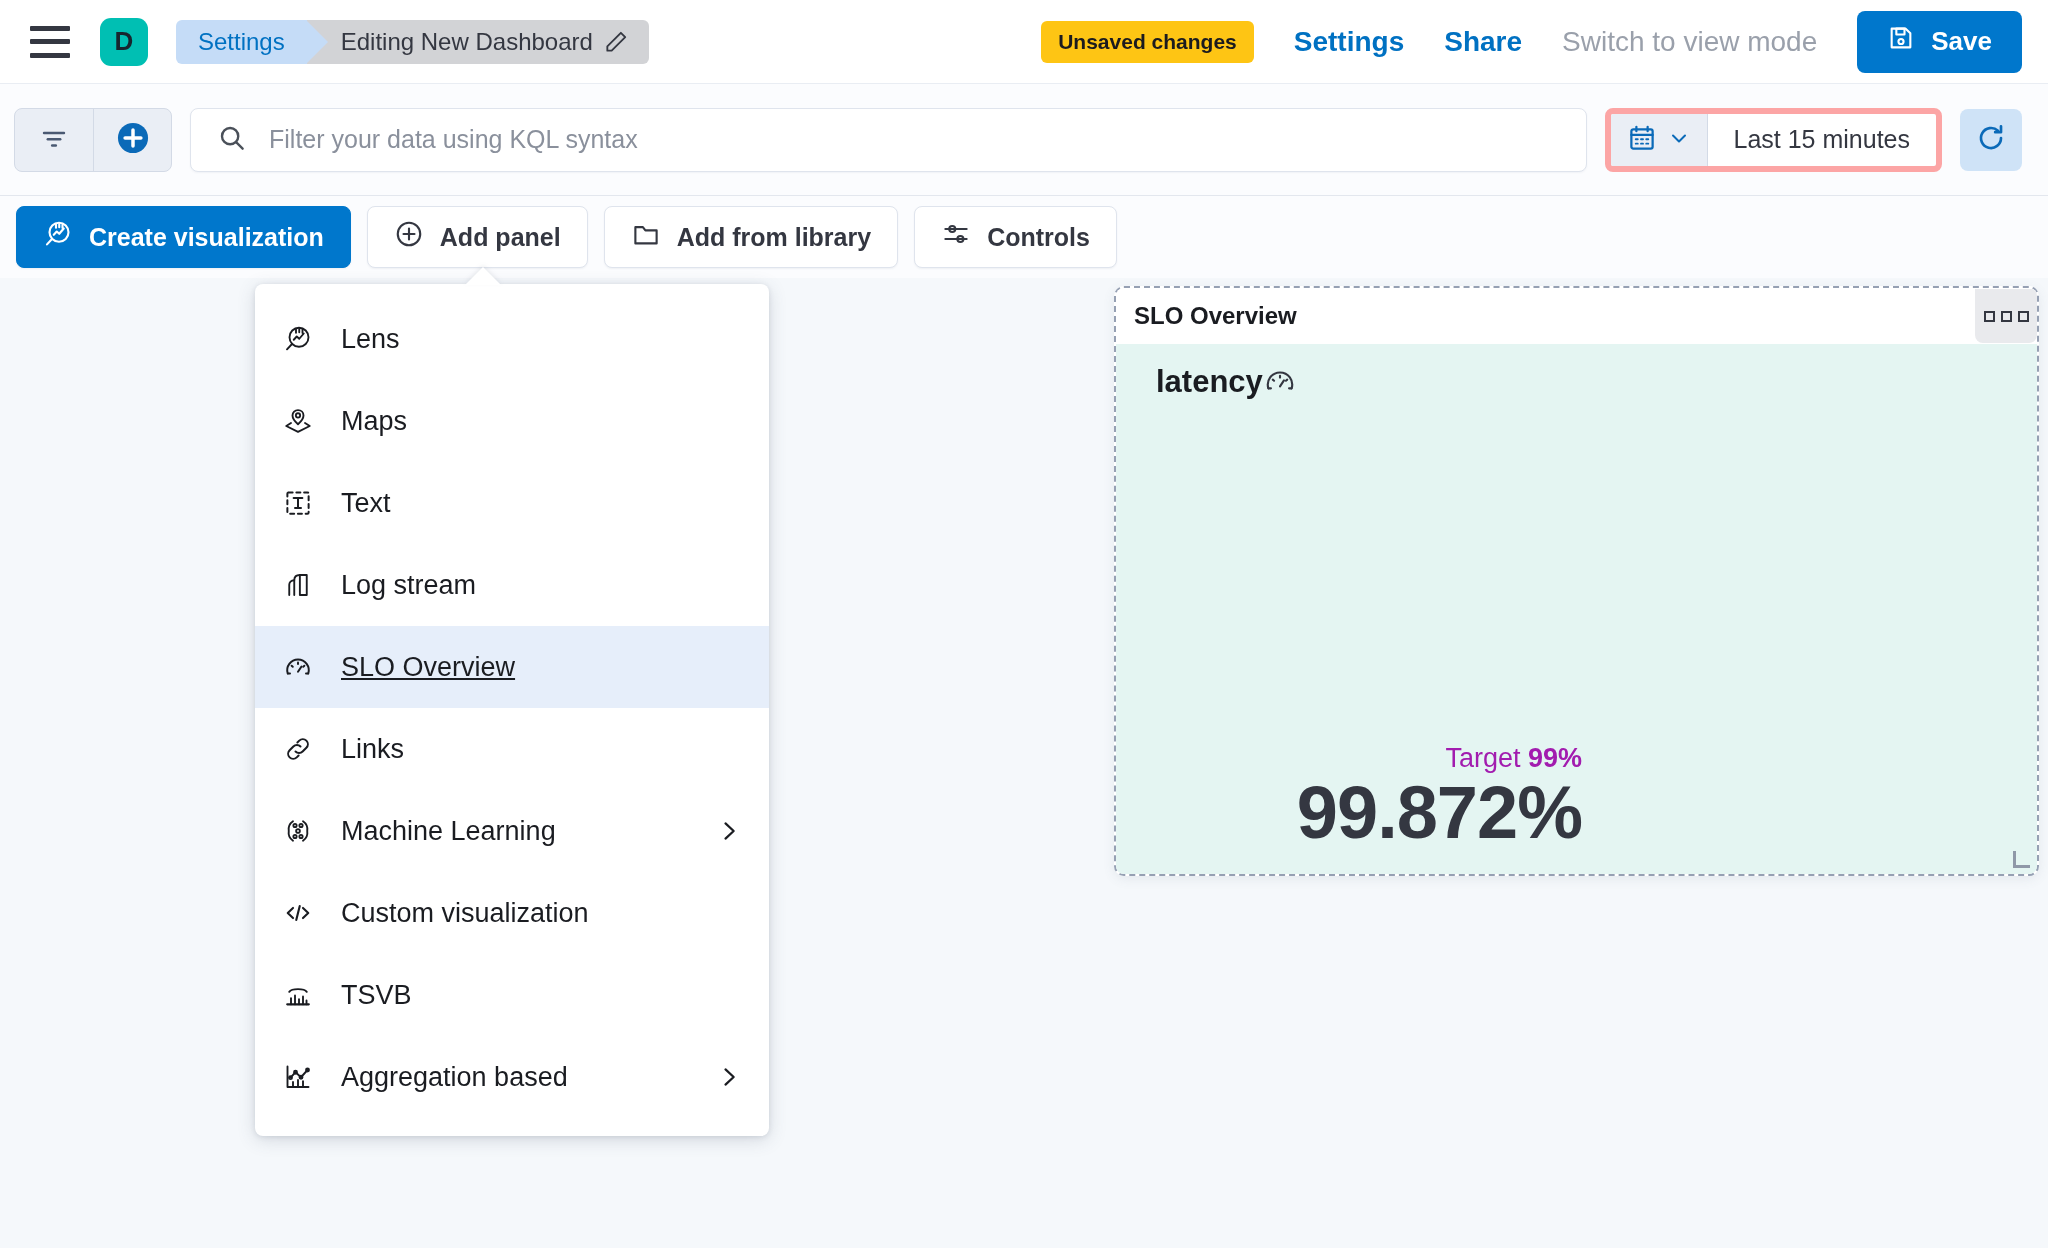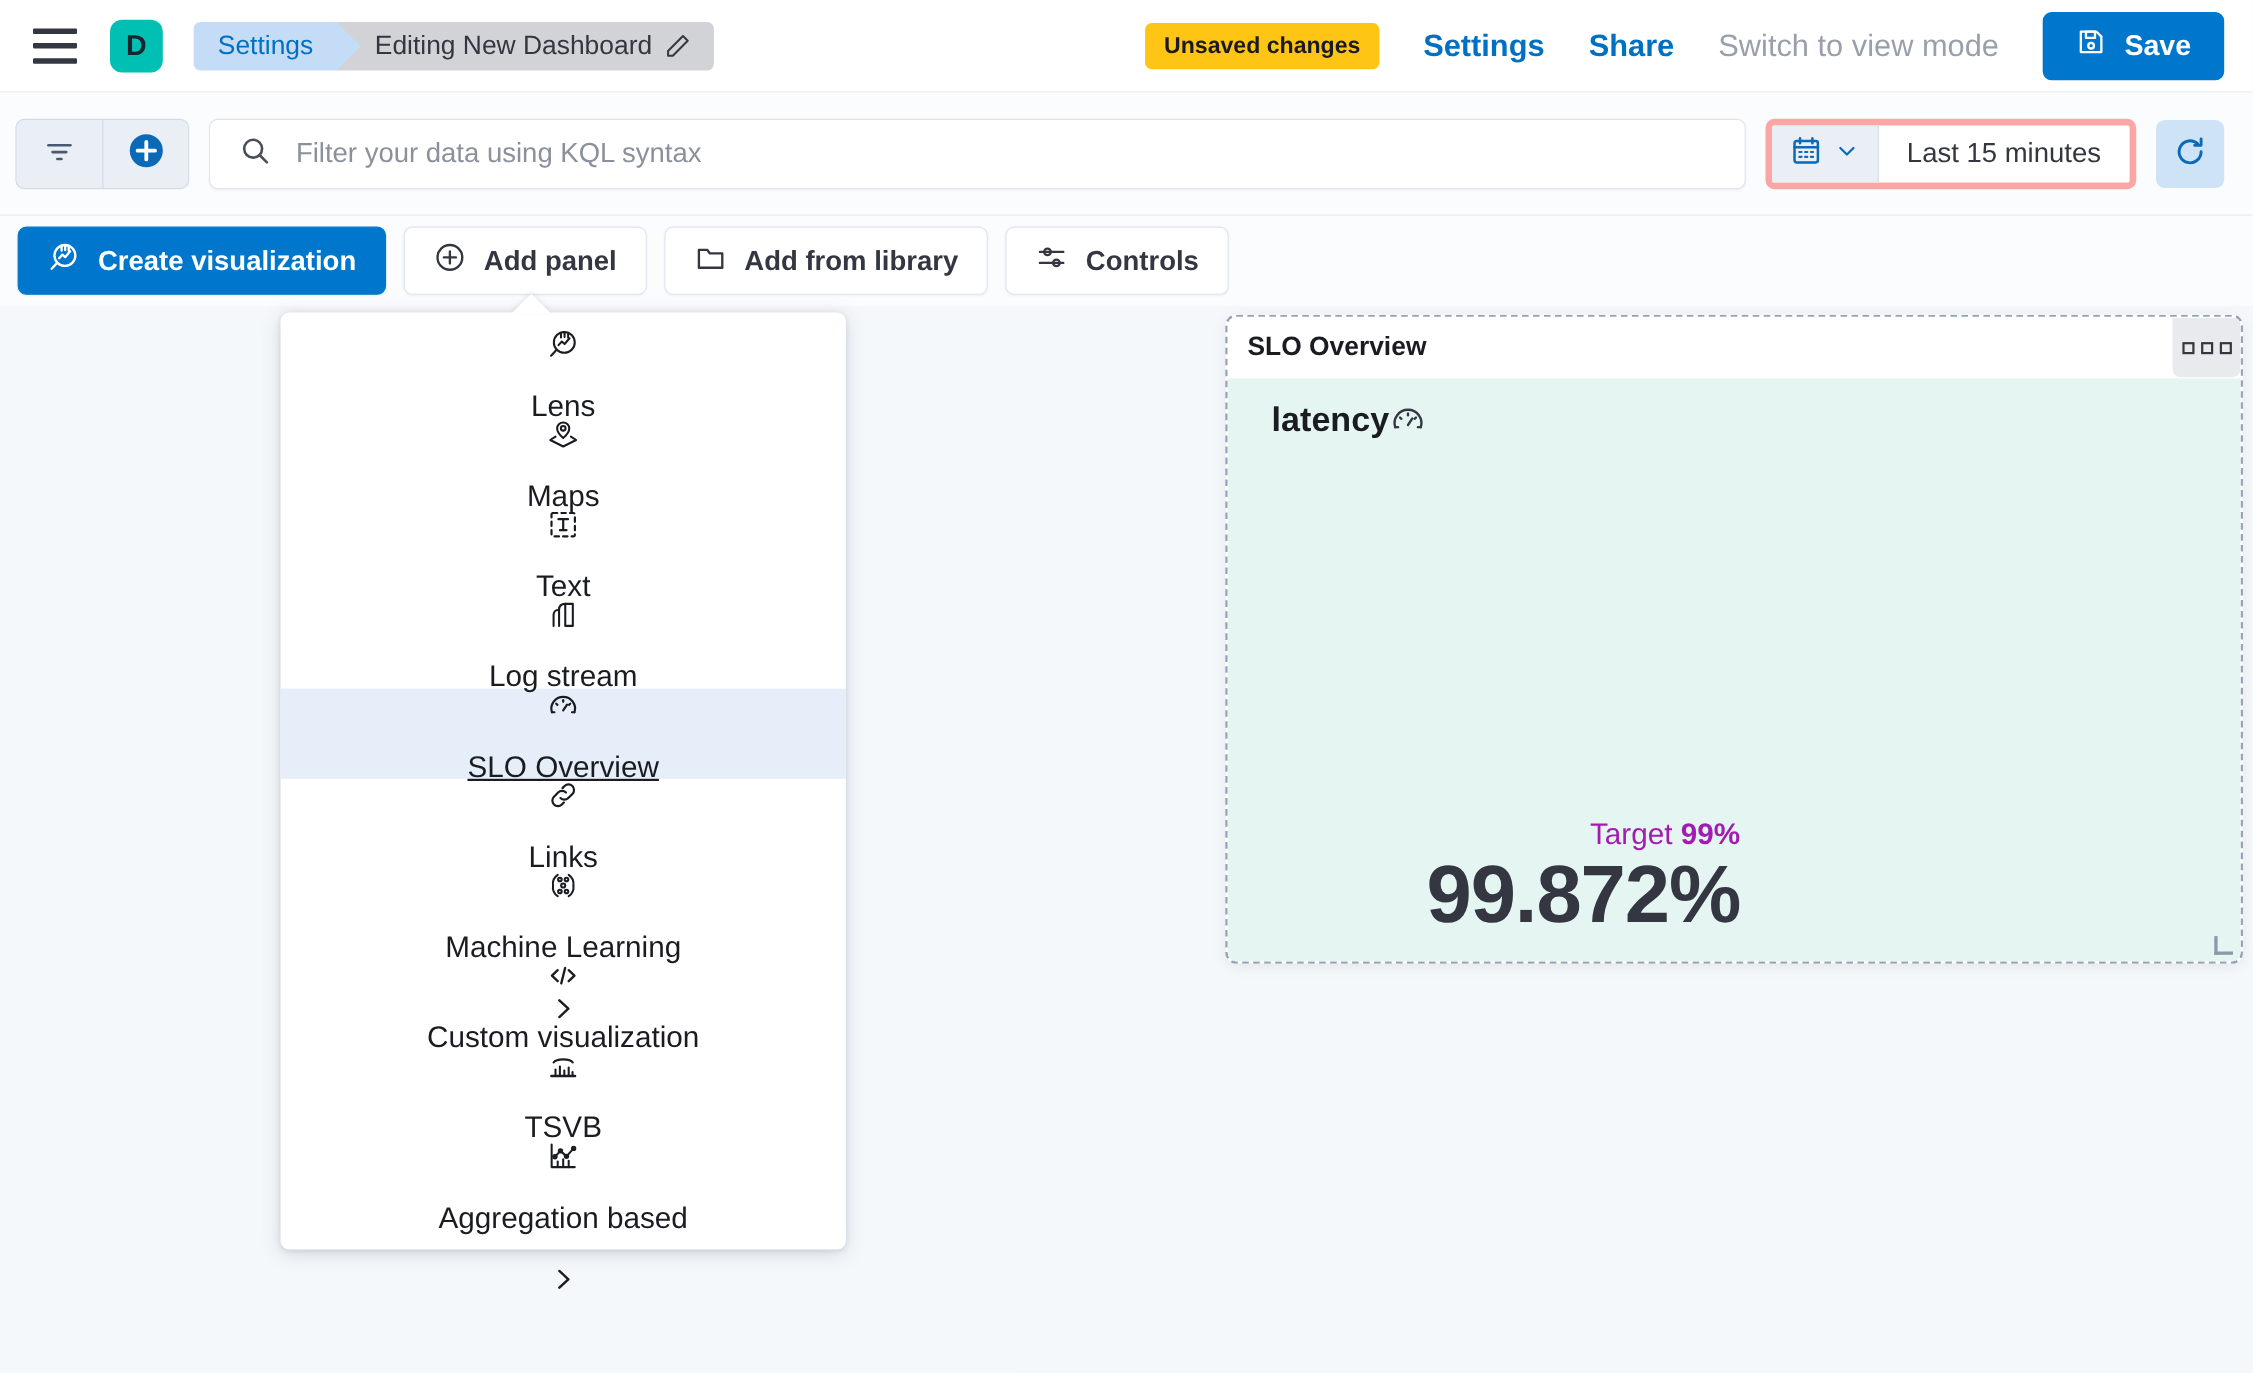--- a/index.html
+++ b/index.html
@@ -168,21 +168,21 @@
   .popover-arrow {
     position: absolute; top: -17px; left: 210px;
     width: 0; height: 0;
     border-left: 18px solid transparent;
     border-right: 18px solid transparent;
     border-bottom: 18px solid #fff;
     filter: drop-shadow(0 -2px 2px rgba(65,78,101,0.10));
   }
   .menu-item {
     height: 82px; display: flex; align-items: center;
-    padding: 0 26px 0 26px; cursor: pointer; gap: 26px; flex-direction: column;
+    padding: 0 26px 0 26px; cursor: pointer; gap: 26px;
   }
   .menu-item.selected { background: #e6eefa; }
   .menu-icon { width: 34px; display: flex; align-items: center; justify-content: center; flex: 0 0 auto; }
   .menu-label { font-size: 27px; color: #1a1c21; flex: 1 1 auto; white-space: nowrap; }
   .menu-item.selected .menu-label { text-decoration: underline; }
   .menu-caret { flex: 0 0 auto; display: flex; align-items: center; }
 
   
   .panel {
     position: absolute;

